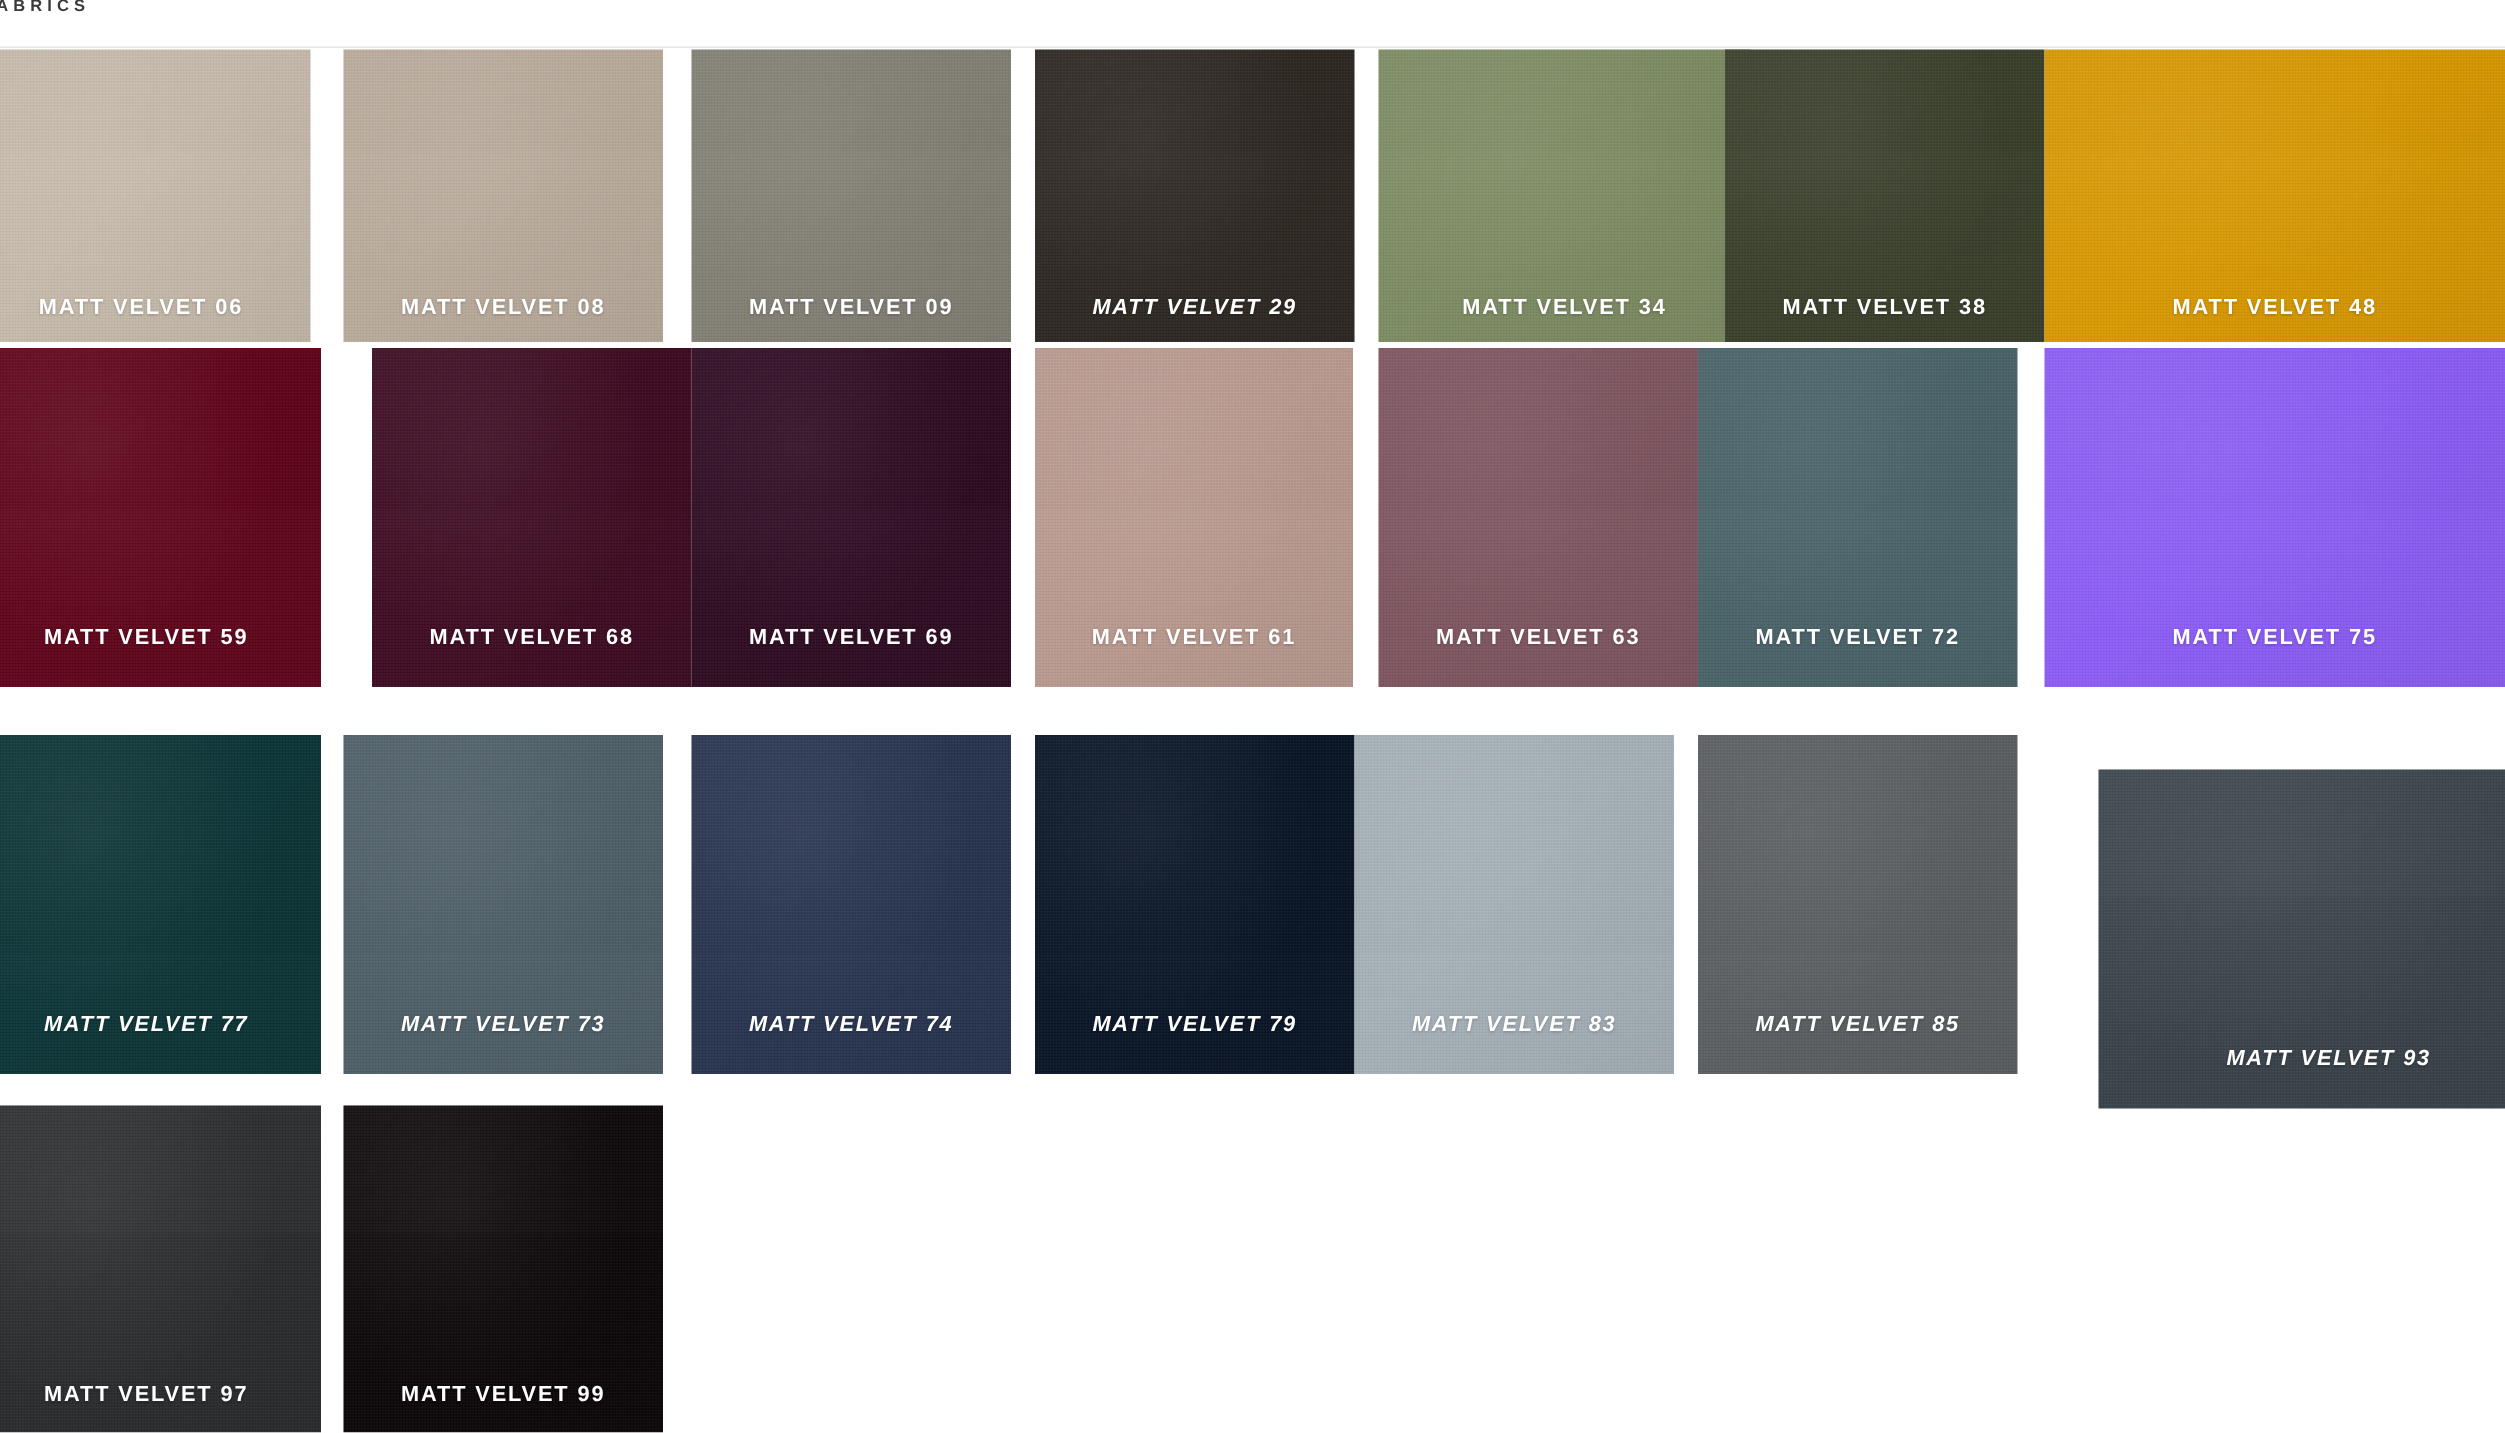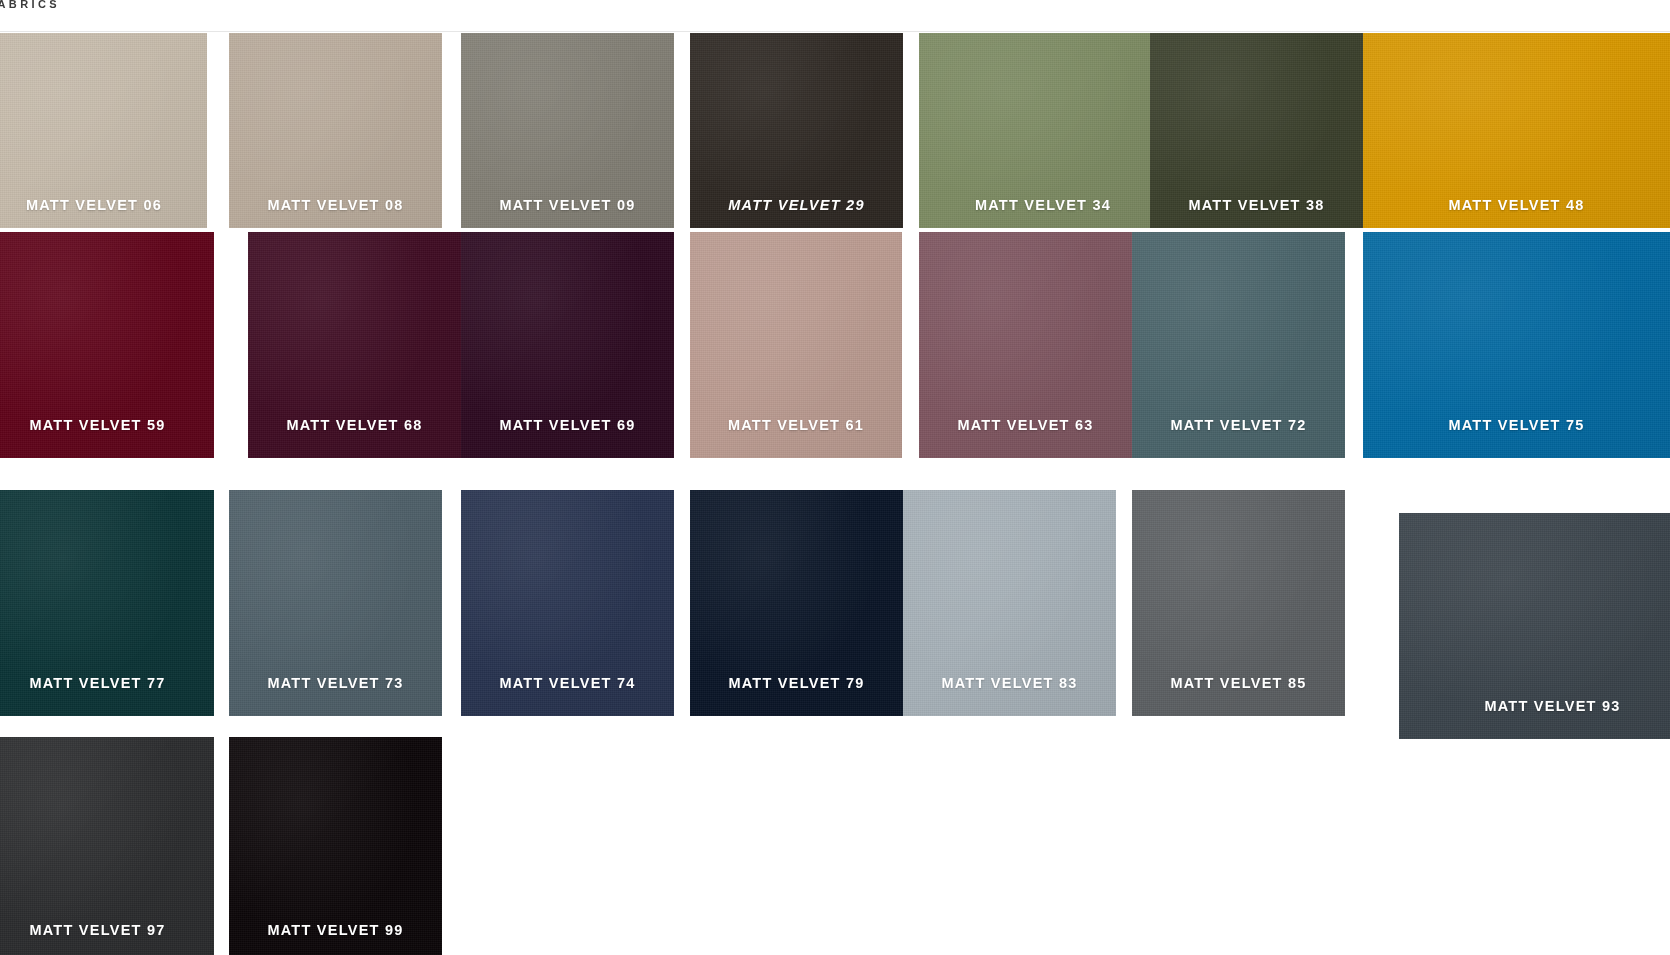--- a/index.html
+++ b/index.html
@@ -161,25 +161,25 @@
         </div>
         <div class="swatch" style="left: 690px; width: 212px; background-color: rgb(187, 155, 145);">
           <div class="swatch-label">MATT VELVET 61</div>
         </div>
         <div class="swatch" style="left: 919px; width: 213px; background-color: rgb(126, 85, 96);">
           <div class="swatch-label">MATT VELVET 63</div>
         </div>
         <div class="swatch" style="left: 1132px; width: 213px; background-color: rgb(74, 100, 106);">
           <div class="swatch-label">MATT VELVET 72</div>
         </div>
-        <div class="swatch" style="left: 1363px; width: 307px; background-color: #0369a1; text-decoration: underline;">
+        <div class="swatch" style="left: 1363px; width: 307px; background-color: #8b5cf6; text-decoration: underline;">
           <div class="swatch-label">MATT VELVET 75</div>
         </div>
       </div>
-      <div class="swatch-row r2" style="top: 457px;">
+      <div class="swatch-row r2" style="top: 457px; font-style: italic;">
         <div class="swatch" style="left: -19px; width: 233px; background-color: rgb(11, 52, 54);">
           <div class="swatch-label">MATT VELVET 77</div>
         </div>
         <div class="swatch" style="left: 229px; width: 213px; background-color: rgb(78, 95, 104);">
           <div class="swatch-label">MATT VELVET 73</div>
         </div>
         <div class="swatch" style="left: 461px; width: 213px; background-color: rgb(39, 51, 79);">
           <div class="swatch-label">MATT VELVET 74</div>
         </div>
         <div class="swatch" style="left: 690px; width: 213px; background-color: rgb(10, 21, 39);">

